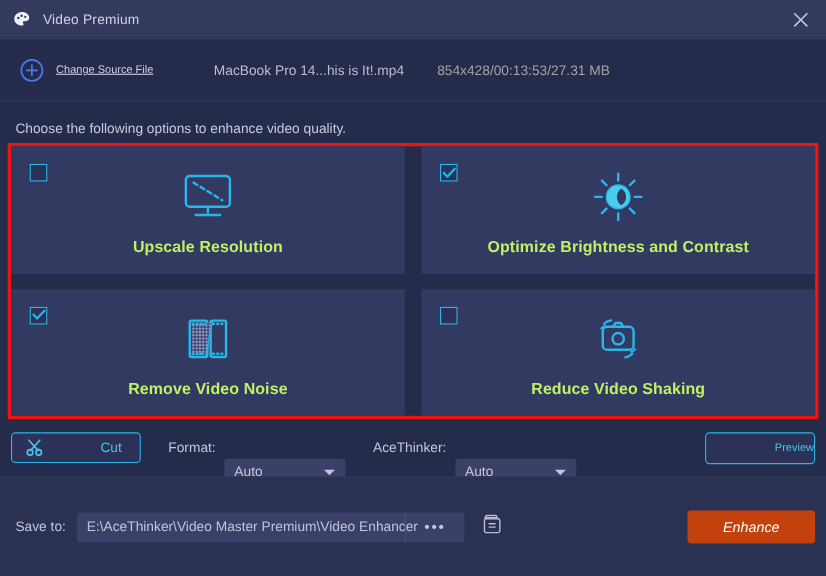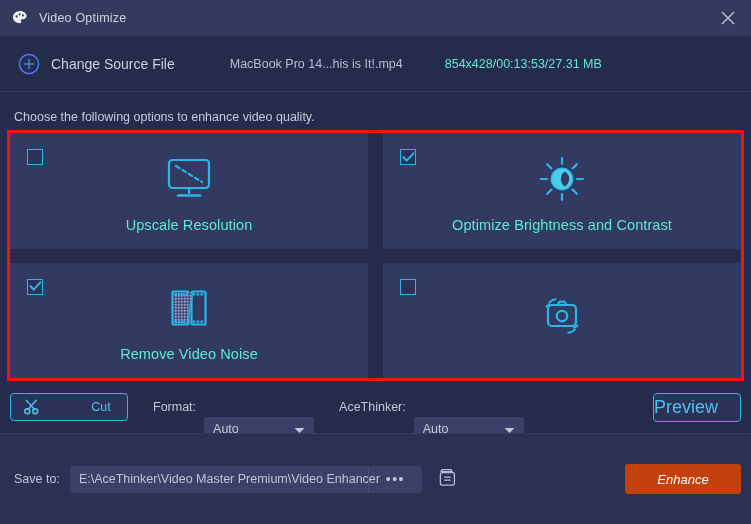--- a/index.html
+++ b/index.html
@@ -45,35 +45,36 @@
     height: 56px;
     flex: 0 0 56px;
     display: flex; align-items: center;
     padding-left: 18px;
     border-bottom: 1px solid #323856;
     background: #252b4a;
   }
   .plus-icon { width: 22px; height: 22px; flex: 0 0 22px; }
   .change-src {
     margin-left: 11px;
-    font-size: 14px;
+    font-size: 10px;
     color: #ccd0e2;
     cursor: pointer;
     white-space: nowrap;
+    text-decoration: underline;
   }
   .src-name {
     margin-left: 55px;
     font-size: 12.5px;
     color: #b9bdd2;
     white-space: nowrap;
   }
   .src-meta {
-    margin-left: 42px;
-    font-size: 12.5px;
-    color: #5eead4;
+    margin-left: 30px;
+    font-size: 12.5px;
+    color: #a3a3a3;
     white-space: nowrap;
   }
 
   
   .instruction {
     font-size: 12.5px;
     color: #c6cadb;
     padding: 18px 0 0 14px;
     flex: 0 0 auto;
     height: 38px;
@@ -117,22 +118,22 @@
   }
   .card .chk svg { display:block; }
   .card-icon {
     height: 52px;
     display: flex; align-items: center; justify-content: center;
     margin-bottom: 12px;
     margin-top: 4px;
   }
   .card-label {
     font-size: 14.5px;
-    font-weight: normal;
-    color: #5eead4;
+    font-weight: bold;
+    color: #bef264;
     letter-spacing: .1px;
   }
 
   
   .toolbar {
     flex: 0 0 52px;
     height: 52px;
     display: flex; align-items: center;
     padding: 0 10px 0 10px;
     position: relative;
@@ -171,26 +172,26 @@
     font-size: 12.5px;
     color: #c2c6d9;
     margin-left: 9px;
   }
   .select .caret {
     position: absolute; right: 9px; top: 50%;
     transform: translateY(-50%);
   }
   .preview-btn {
     position: absolute; right: 10px;
-    width: 88px; height: 29px;
+    width: 100px; height: 29px;
     border: 1px solid #29b6e8;
     border-radius: 4px;
     background: #2b3157;
-    display: flex; align-items: center; justify-content: flex-start;
-    font-size: 18px; color: #4cc3ee;
+    display: flex; align-items: center; justify-content: flex-end;
+    font-size: 10px; color: #4cc3ee;
     cursor: pointer;
   }
 
   
   .savebar {
     flex: 1 1 auto;
     background: #2b3152;
     border-top: 1px solid #353b5c;
     display: flex; align-items: center;
     padding: 0 10px 0 14px;
@@ -246,21 +247,21 @@
 
   <div class="titlebar">
     <span class="app-icon">
       <svg class="app-icon" viewBox="0 0 20 20">
         <path d="M10 2.2c-4.3 0-7.8 3.1-7.8 7 0 3.9 3.5 6.6 7.8 6.6 1 0 1.6-.6 1.6-1.3 0-.4-.2-.7-.4-1-.2-.3-.3-.5-.3-.8 0-.7.6-1.2 1.3-1.2h1.3c2.1 0 3.8-1.6 3.8-3.6 0-3.1-3.2-5.7-7.3-5.7z" fill="#eef0f8"></path>
         <circle cx="6.3" cy="8.2" r="1.25" fill="#343a5e"></circle>
         <circle cx="9.6" cy="5.9" r="1.25" fill="#343a5e"></circle>
         <circle cx="13.3" cy="7.1" r="1.15" fill="#343a5e"></circle>
       </svg>
     </span>
-    <span class="title-text">Video Optimize</span>
+    <span class="title-text">Video Premium</span>
     <div class="close-btn">
       <span>
         <svg width="16" height="16" viewBox="0 0 16 16">
           <path d="M2 2 L14 14 M14 2 L2 14" stroke="#c3c7da" stroke-width="1.4" fill="none"></path>
         </svg>
       </span>
     </div>
   </div>
 
   <div class="sourcebar">
@@ -375,20 +376,21 @@
             <rect x="13" y="11" width="28" height="21" rx="4" fill="none" stroke="#29b6e8" stroke-width="2.2"></rect>
             <path d="M22.5 11 L24.6 7.6 H29.4 L31.5 11" fill="none" stroke="#29b6e8" stroke-width="2.2" stroke-linejoin="round"></path>
             <circle cx="27" cy="22" r="5.2" fill="none" stroke="#29b6e8" stroke-width="2.2"></circle>
 
             <path d="M14 8.6 c2.2 -2.4 4.6 -3.2 6.6 -3.4" fill="none" stroke="#29b6e8" stroke-width="2" stroke-linecap="round"></path>
             <path d="M40 35.4 c-2.2 2.4 -4.6 3.2 -6.6 3.4" fill="none" stroke="#29b6e8" stroke-width="2" stroke-linecap="round"></path>
             <path d="M11.5 12.5 c1.4 -1.4 2.6 -2 3.8 -2.2" fill="none" stroke="#29b6e8" stroke-width="1.8" stroke-linecap="round"></path>
             <path d="M42.5 31.5 c-1.4 1.4 -2.6 2 -3.8 2.2" fill="none" stroke="#29b6e8" stroke-width="1.8" stroke-linecap="round"></path>
           </svg>
         </div>
+        <div class="card-label">Reduce Video Shaking</div>
       </div>
 
     </div>
   </div>
 
   <div class="toolbar">
     <div class="cut-btn">
       <span class="scissors">
         <svg width="18" height="18" viewBox="0 0 18 18">
           <circle cx="4.3" cy="13.3" r="2.5" fill="none" stroke="#4cc3ee" stroke-width="1.5"></circle>

